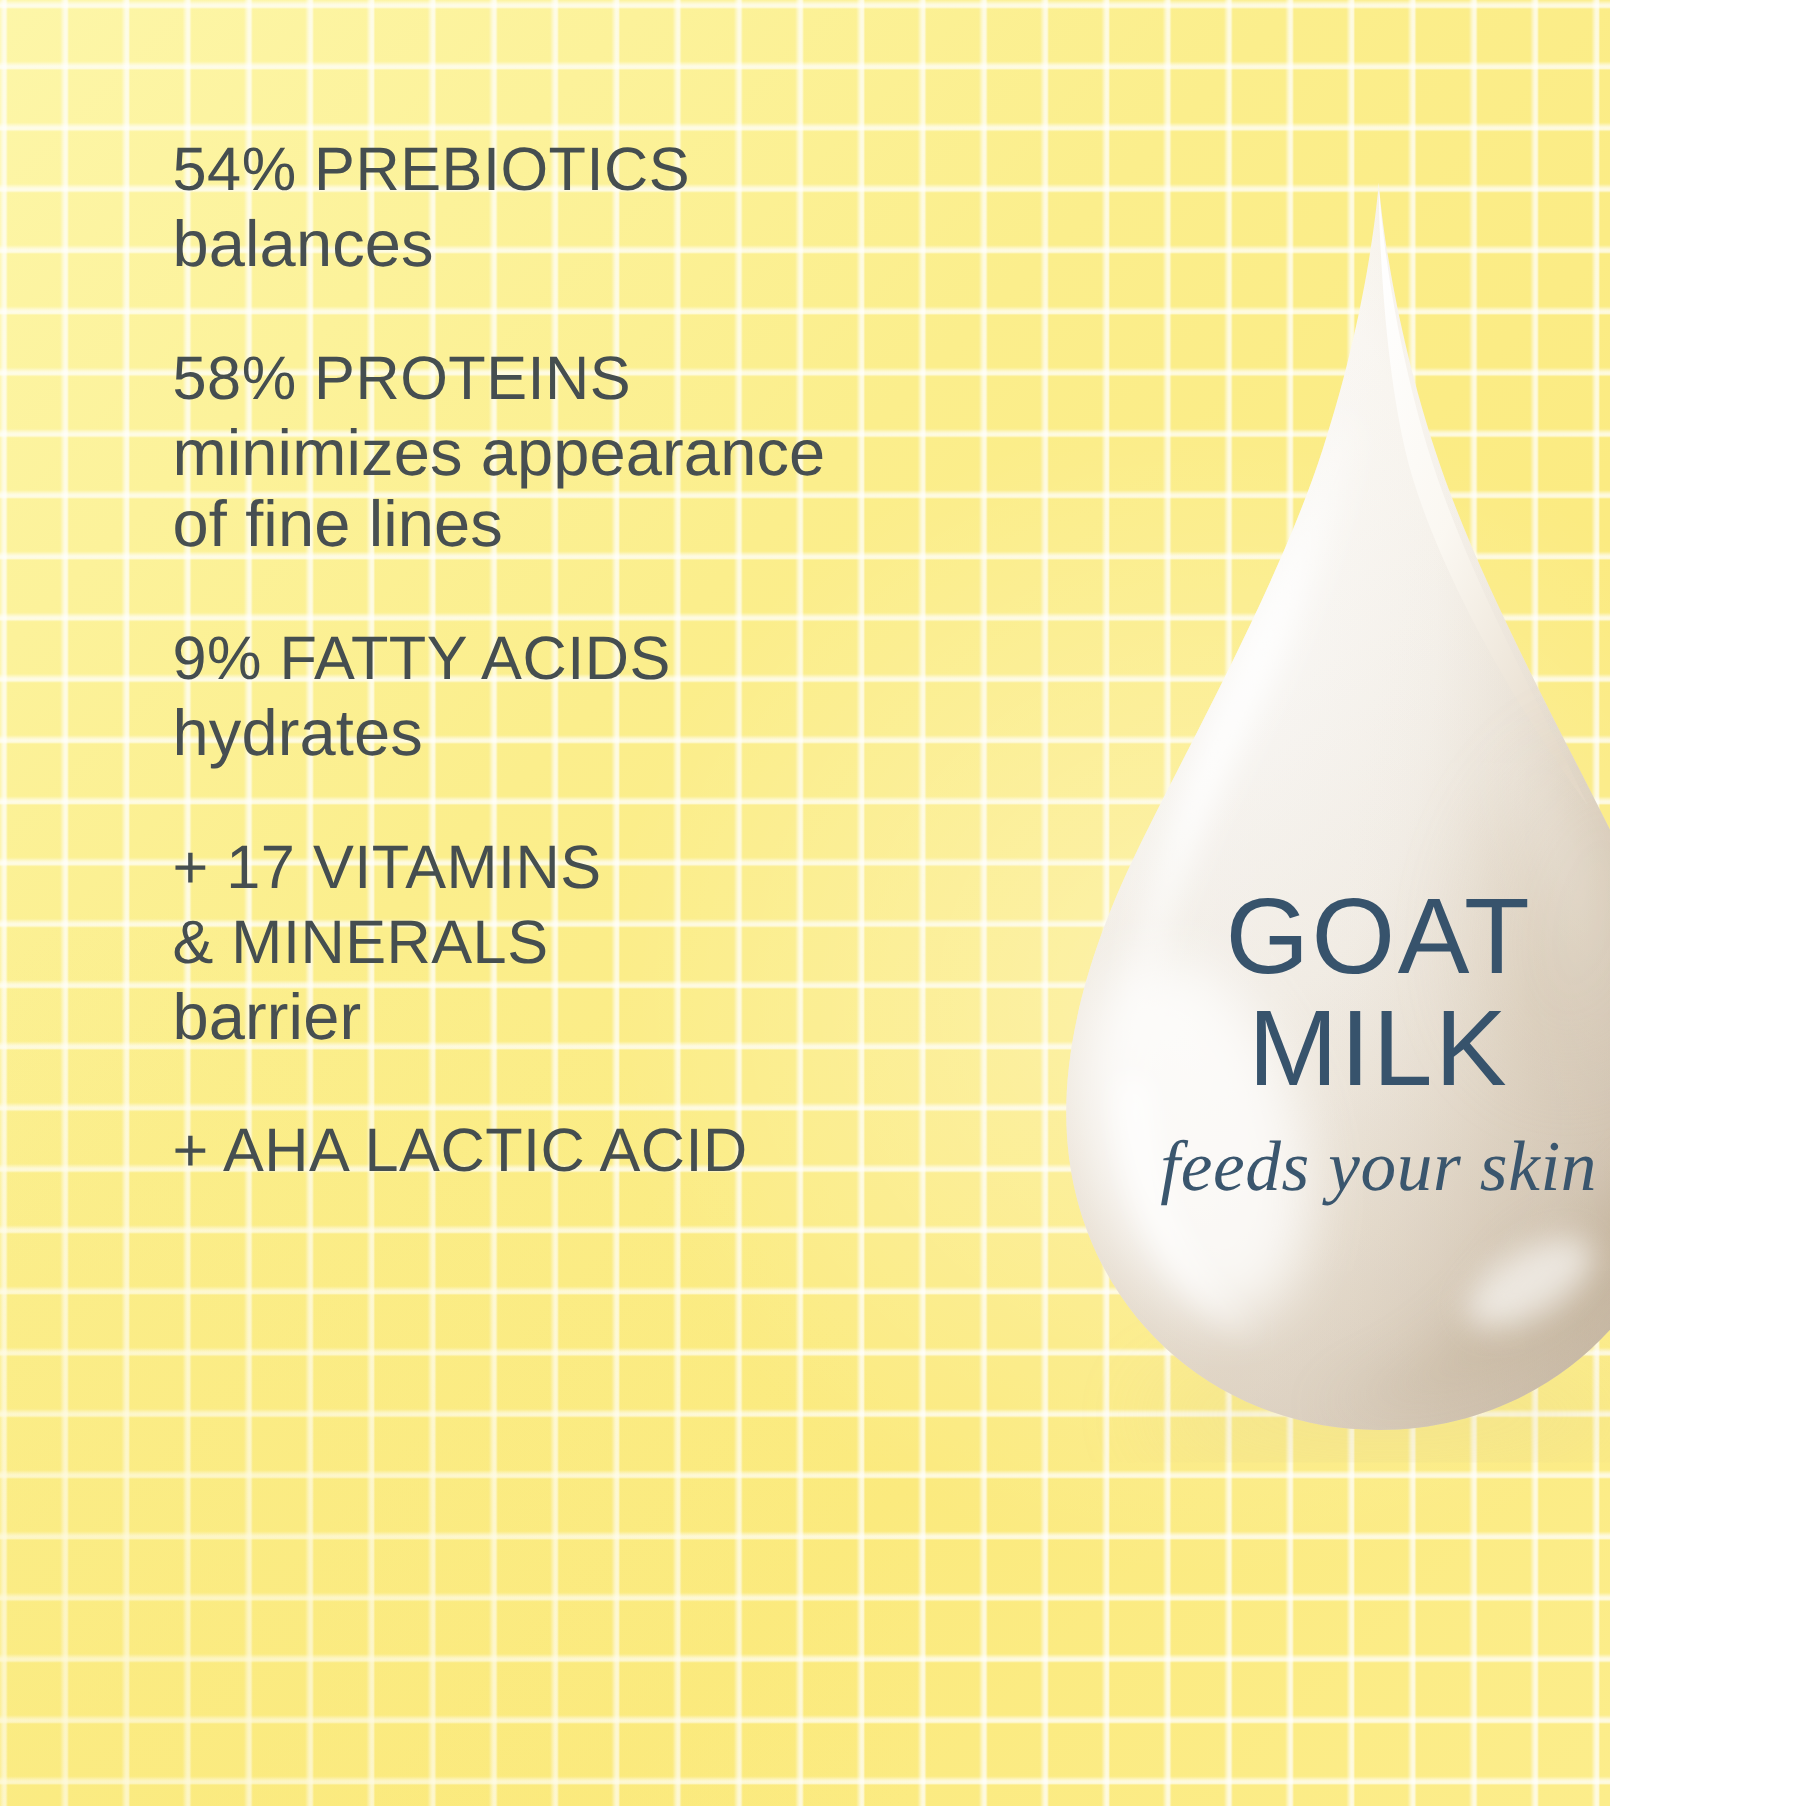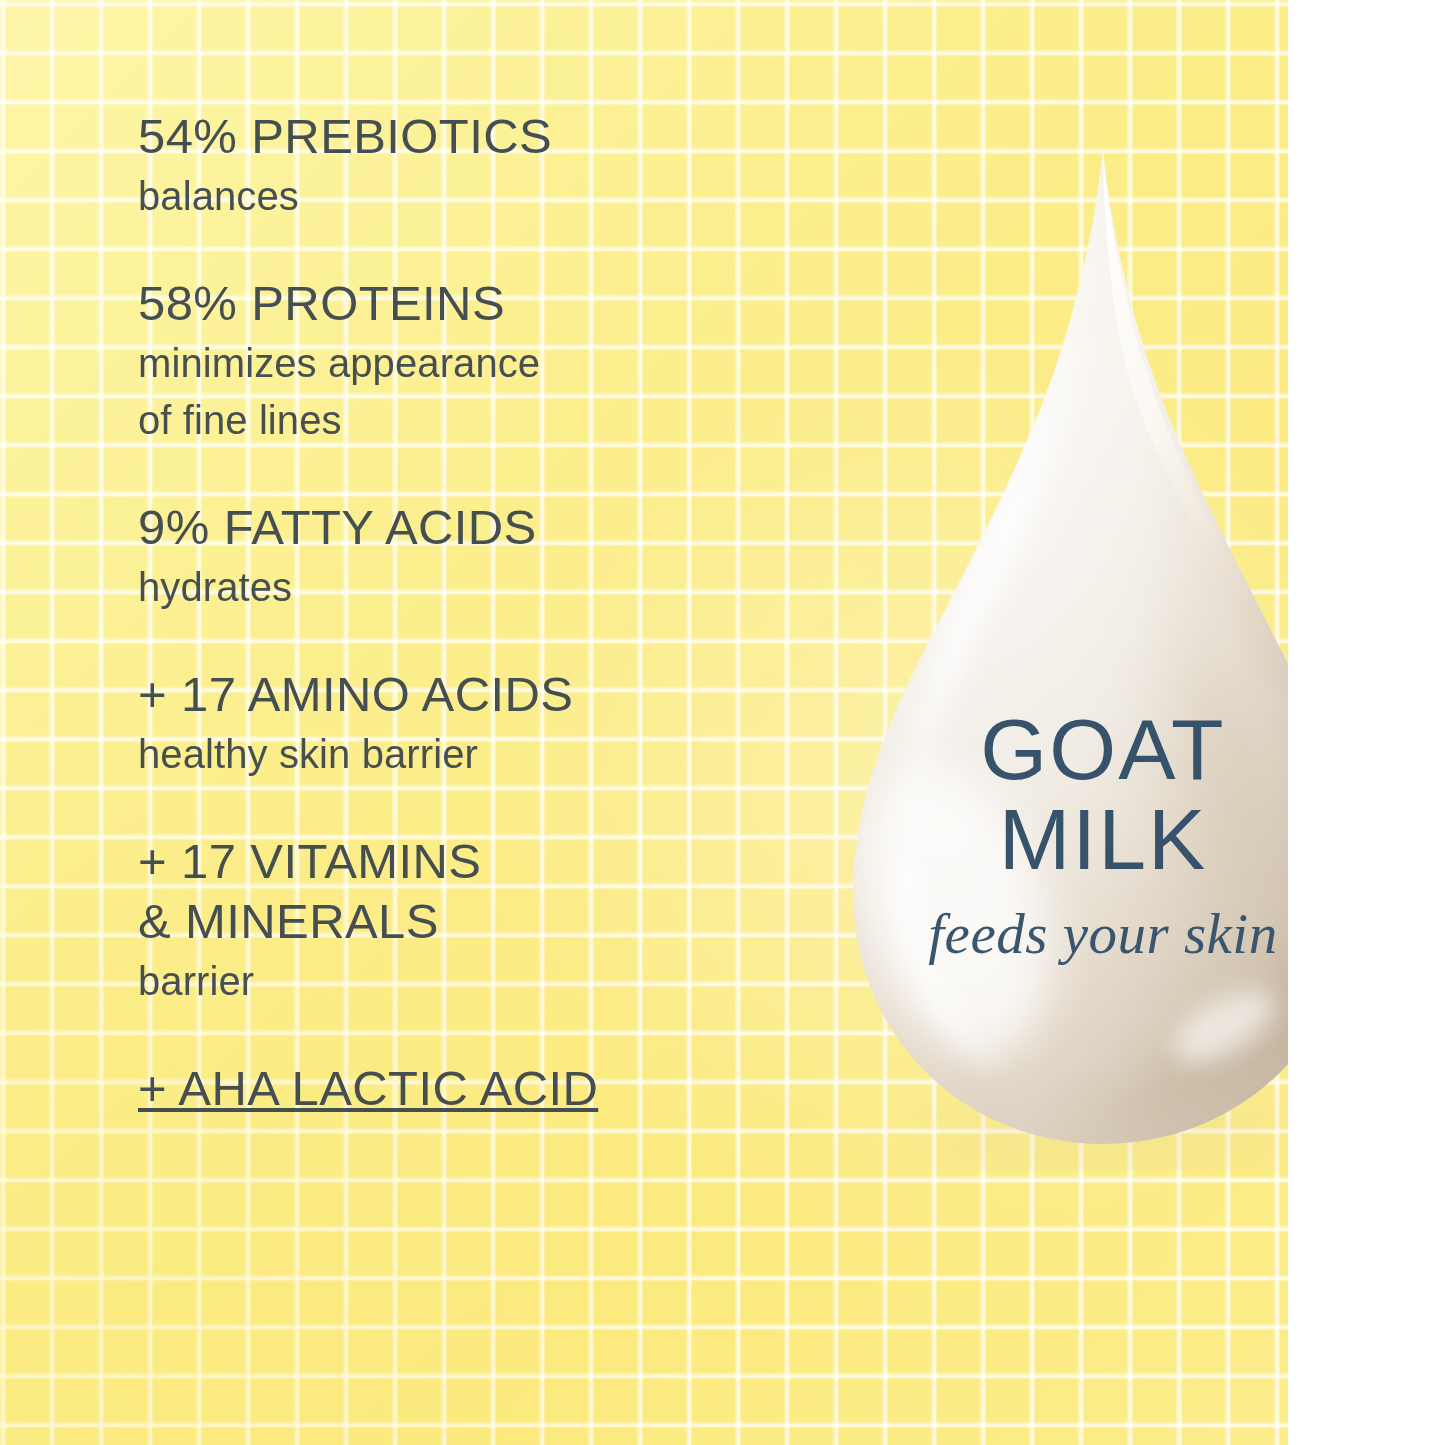--- a/index.html
+++ b/index.html
@@ -50,34 +50,34 @@
 
   
   .ingredients {
     position: absolute;
     left: 138px;
     top: 106px;
     width: 660px;
     color: #454e50;
   }
   .ing-block { margin-bottom: 48px; }
-  .ing-block:last-child { margin-bottom: 0; text-decoration: underline; }
+  .ing-block:last-child { margin-bottom: 0; }
 
   .ing-title {
     font-family: "Liberation Sans", sans-serif;
     font-size: 49px;
     line-height: 60px;
     font-weight: 400;
     letter-spacing: 0.4px;
     color: #454e50;
     white-space: pre-line;
   }
   .ing-sub {
     font-family: "Liberation Sans", sans-serif;
-    font-size: 40px;
+    font-size: 52px;
     line-height: 57px;
     font-weight: 400;
     letter-spacing: 0.1px;
     color: #474f51;
     white-space: pre-line;
     margin-top: 2px;
   }
 
   
   .droplet-wrap {
@@ -145,24 +145,20 @@
       <div class="ing-title">58% PROTEINS</div>
       <div class="ing-sub">minimizes appearance
 of fine lines</div>
     </div>
 
     <div class="ing-block">
       <div class="ing-title">9% FATTY ACIDS</div>
       <div class="ing-sub">hydrates</div>
     </div>
 
-    <div class="ing-block">
-      <div class="ing-title">+ 17 AMINO ACIDS</div>
-      <div class="ing-sub">healthy skin barrier</div>
-    </div>
 
     <div class="ing-block">
       <div class="ing-title">+ 17 VITAMINS
 &amp; MINERALS</div>
       <div class="ing-sub">barrier</div>
     </div>
 
     <div class="ing-block">
       <div class="ing-title">+ AHA LACTIC ACID</div>
     </div>

